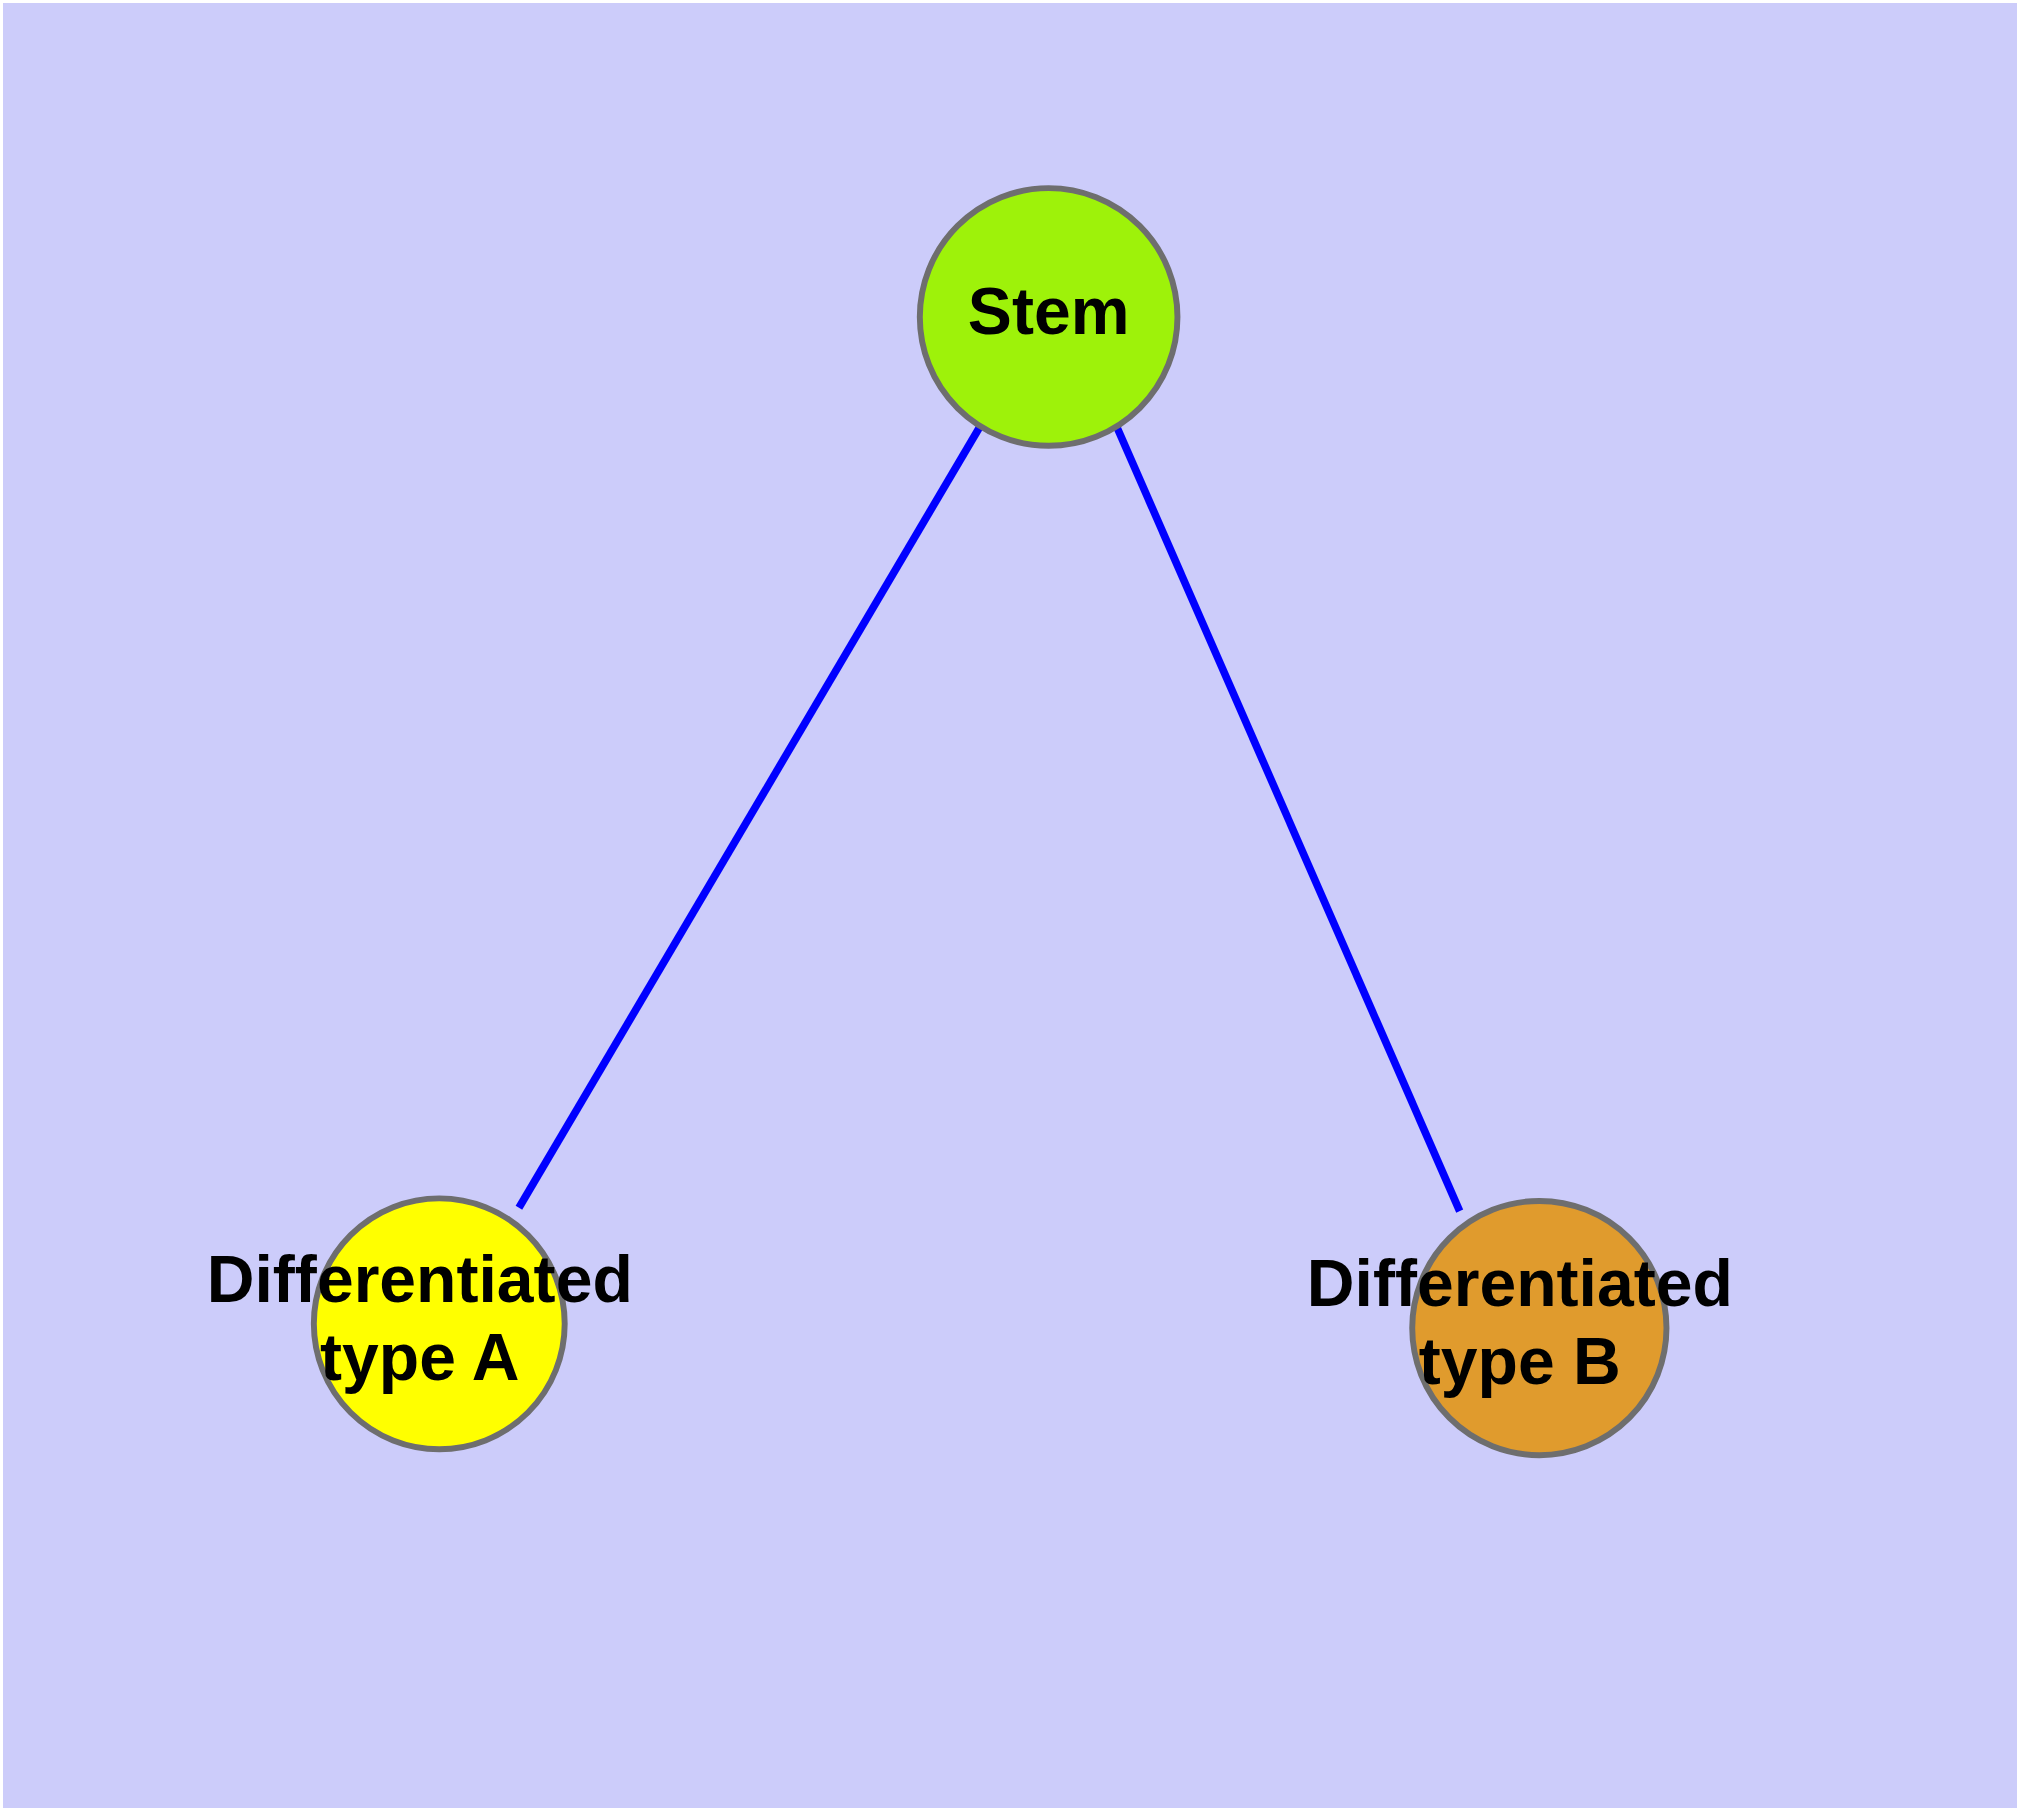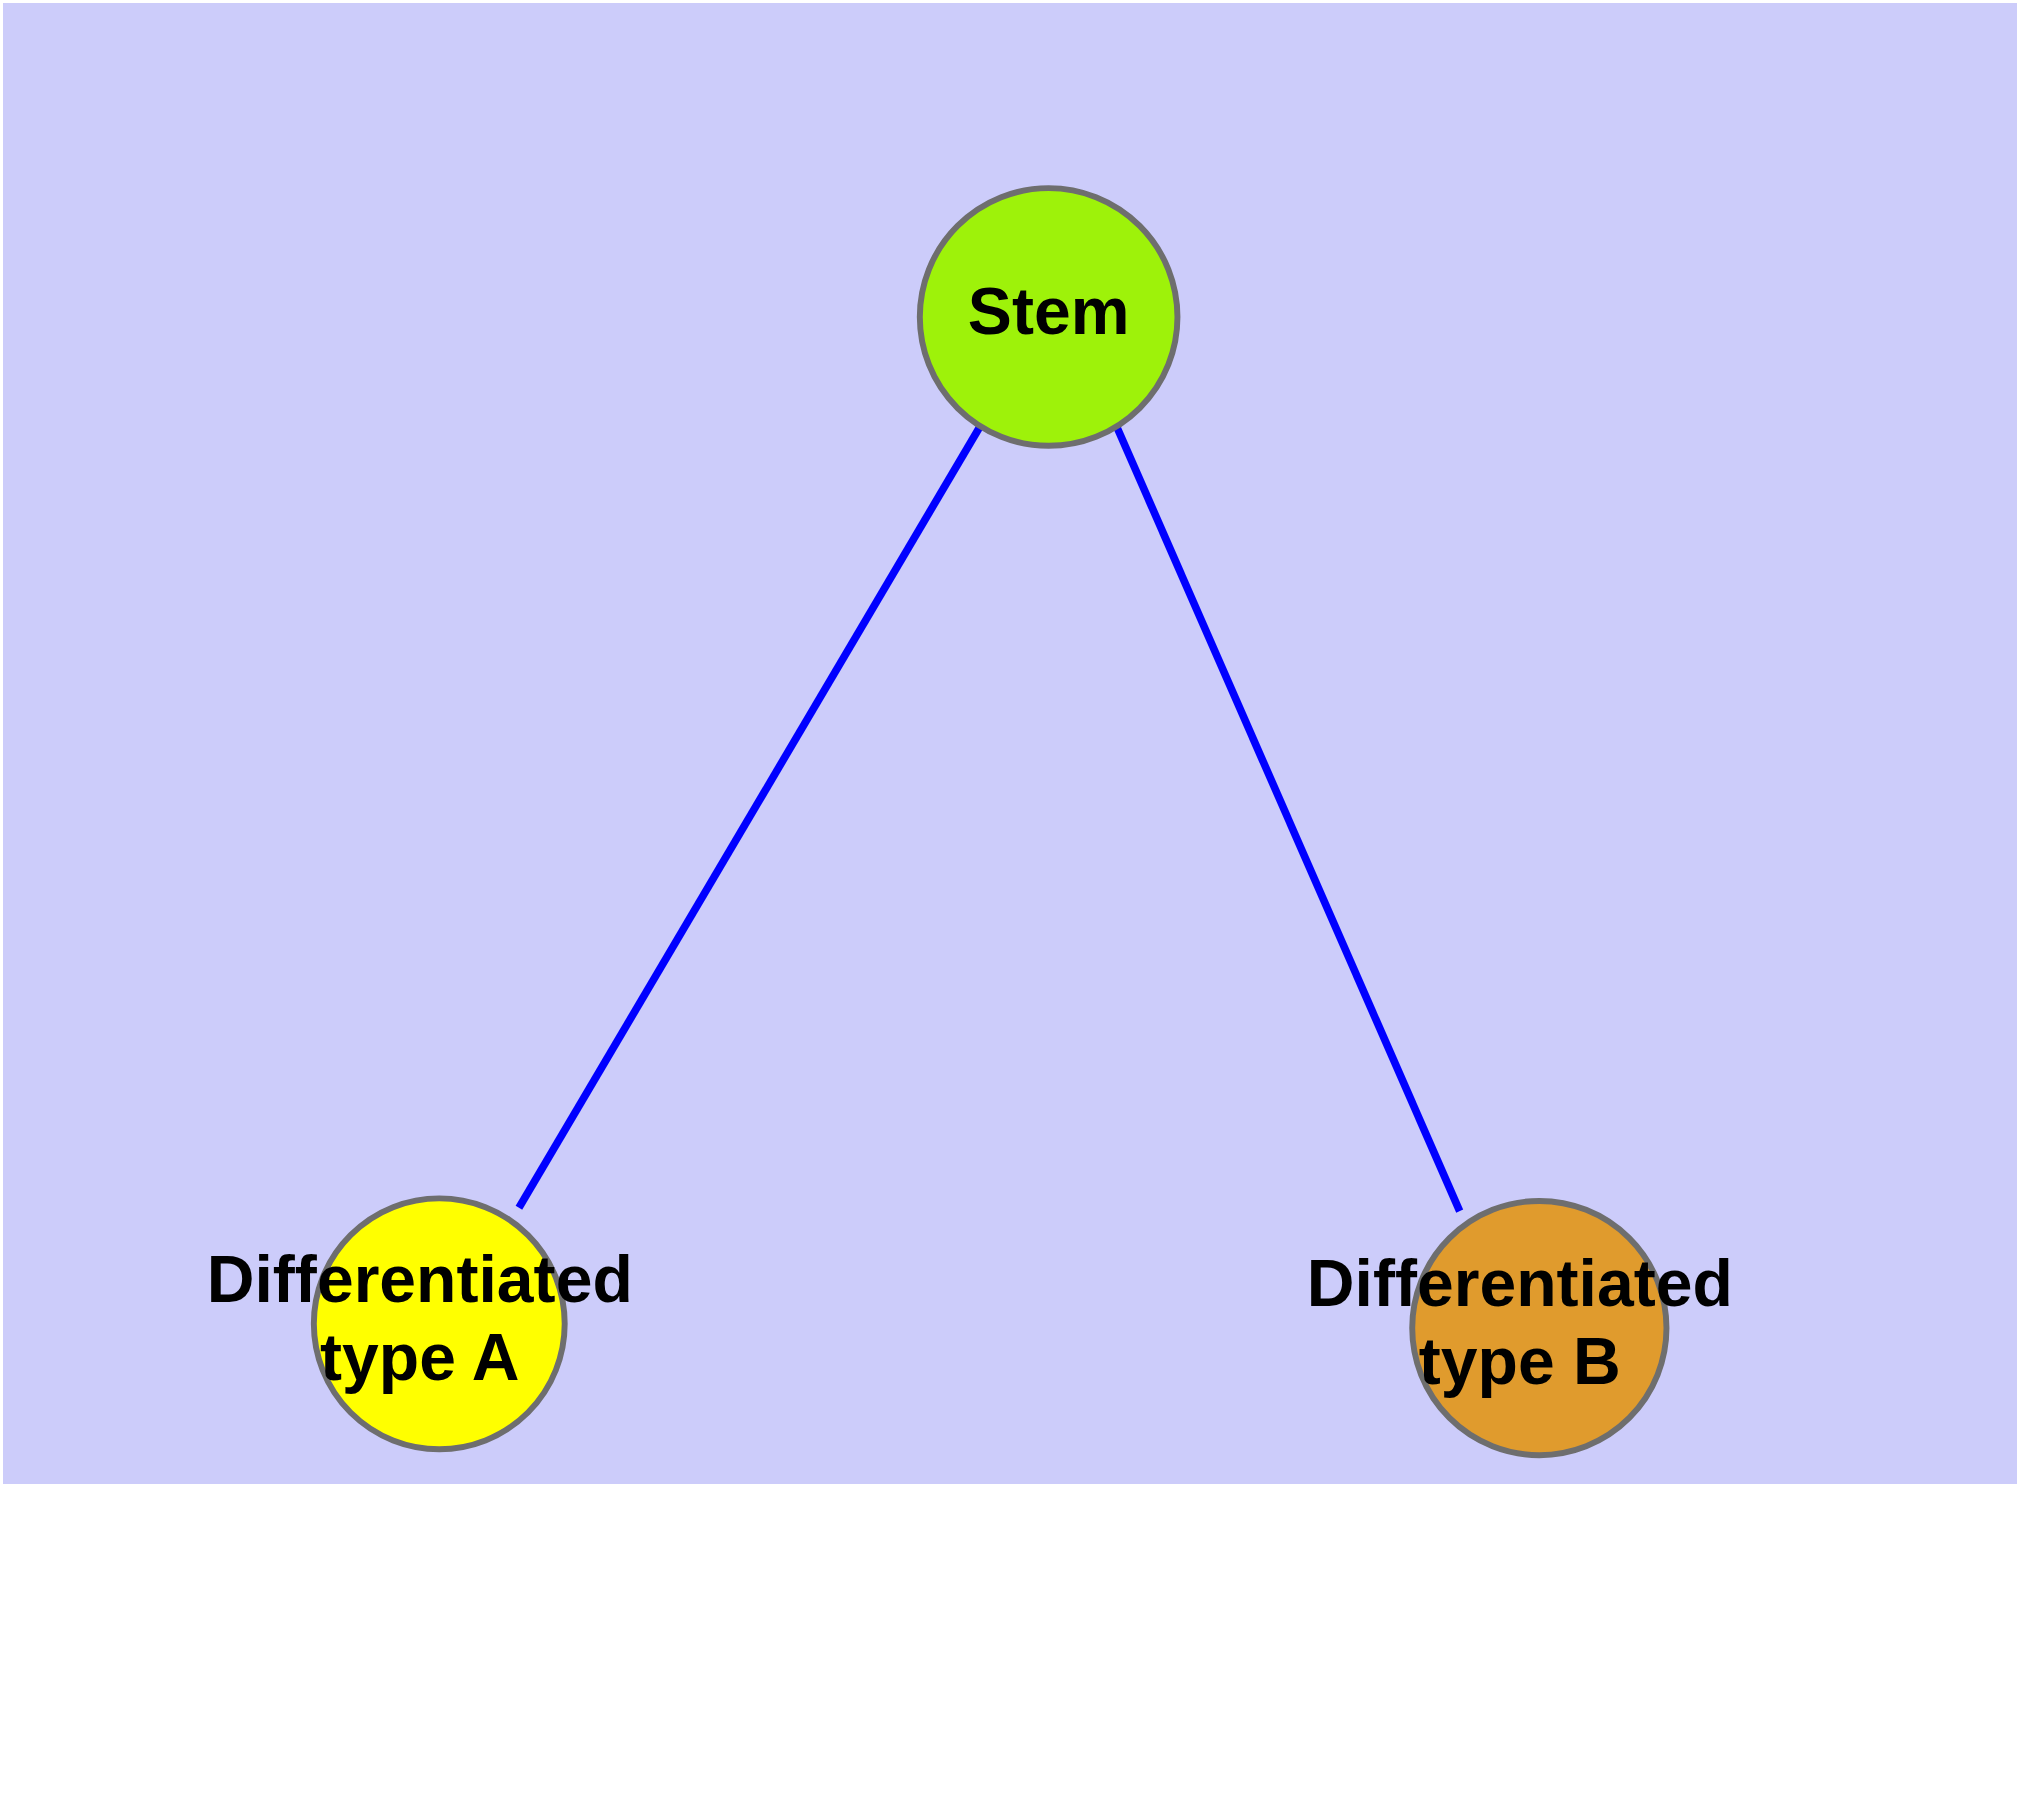--- a/index.html
+++ b/index.html
@@ -3,21 +3,21 @@
 <meta charset="utf-8">
 <style>
   html, body {
     margin: 0;
     padding: 0;
     background: #ffffff;
   }
   #canvas {
     position: relative;
     width: 2021px;
-    height: 1484px;
+    height: 1812px;
     background: #ffffff;
     overflow: hidden;
     font-family: "Liberation Sans", sans-serif;
   }
   #plot-area {
     position: absolute;
     left: 3.4px;
     top: 3.4px;
     width: 2014px;
     height: 1805px;

